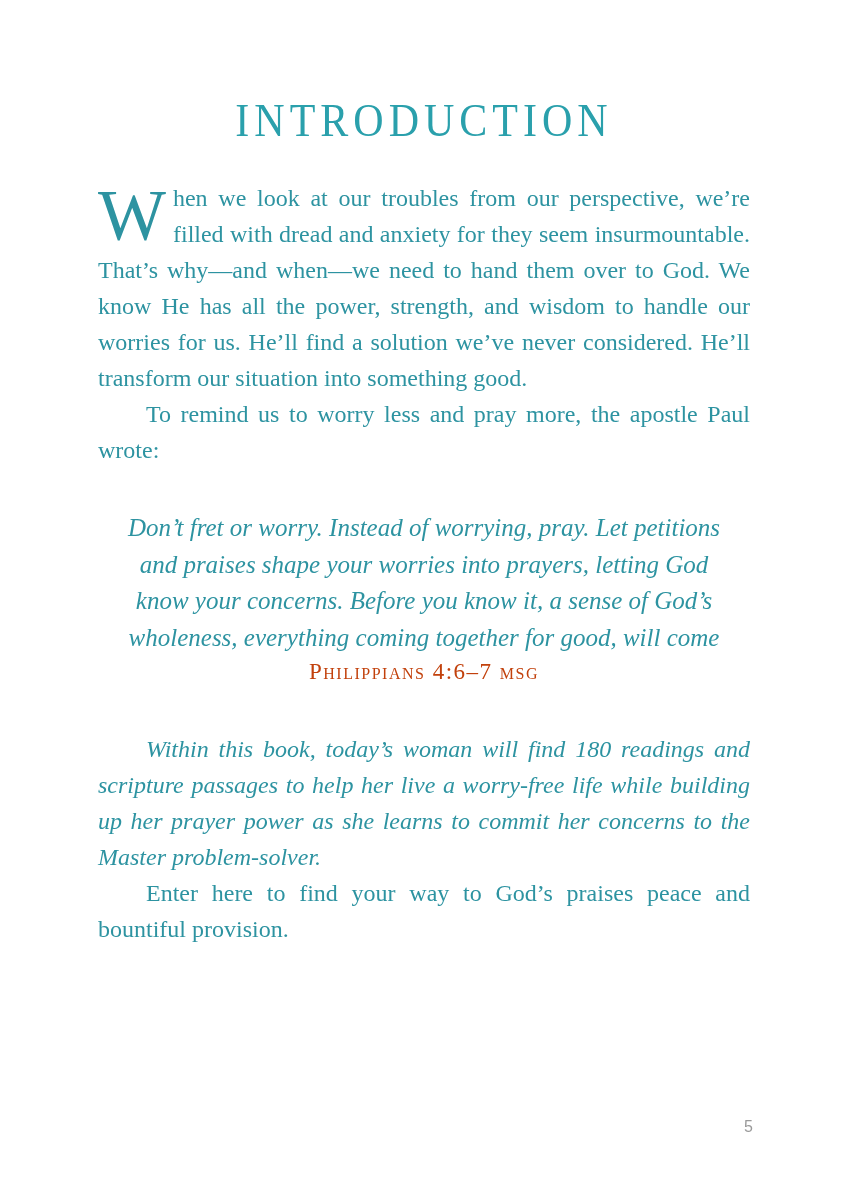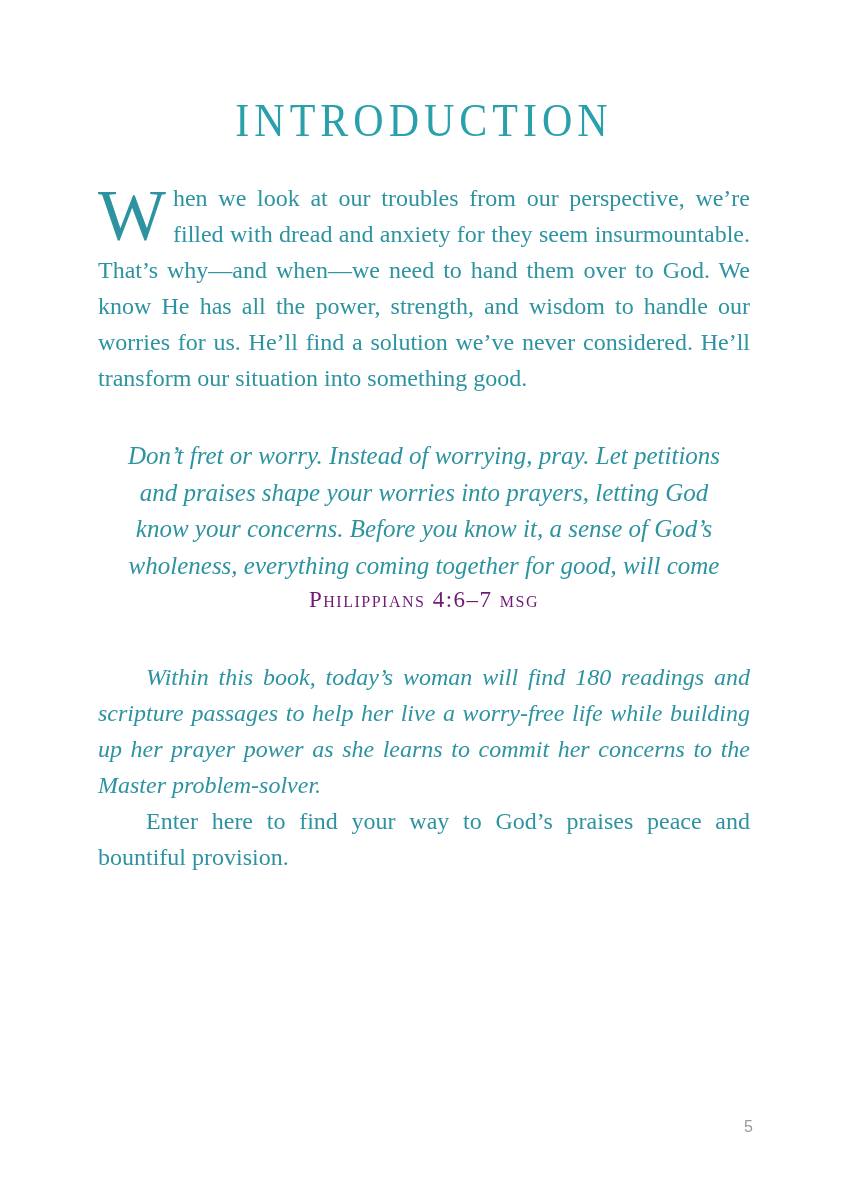--- a/index.html
+++ b/index.html
@@ -66,21 +66,21 @@
     font-size: 25px;
     line-height: 36.5px;
     font-family: "Liberation Serif", serif;
   }
   .scripture-line {
     display: block;
   }
   .attribution {
     margin-top: 1px;
     text-align: center;
-    color: #701a75;
+    color: #c2410c;
     font-style: normal;
     font-variant: small-caps;
     font-size: 23px;
     letter-spacing: 1.5px;
     line-height: 30px;
   }
   .after-scripture {
     margin-top: 44px;
     font-style: italic;
   }
@@ -96,20 +96,21 @@
 </head>
 <body>
 
 <div class="page">
   <div class="content">
 
     <h1 class="title">INTRODUCTION</h1>
 
     <p class="para first-para"><span class="dropcap">W</span><span>hen we look at our troubles from our perspective, we’re filled with dread and anxiety for they seem insurmountable. That’s why—and when—we need to hand them over to God. We know He has all the power, strength, and wisdom to handle our worries for us. He’ll find a solution we’ve never considered. He’ll transform our situation into something good.</span></p>
 
+    <p class="para indent">To remind us to worry less and pray more, the apostle Paul wrote:</p>
 
     <div class="scripture">
       <span class="scripture-line">Don’t fret or worry. Instead of worrying, pray. Let petitions</span>
       <span class="scripture-line">and praises shape your worries into prayers, letting God</span>
       <span class="scripture-line">know your concerns. Before you know it, a sense of God’s</span>
       <span class="scripture-line">wholeness, everything coming together for good, will come</span>
       <div class="attribution">Philippians 4:6–7 msg</div>
     </div>
 
     <p class="para indent after-scripture">Within this book, today’s woman will find 180 readings and scripture passages to help her live a worry-free life while building up her prayer power as she learns to commit her concerns to the Master problem-solver.</p>

